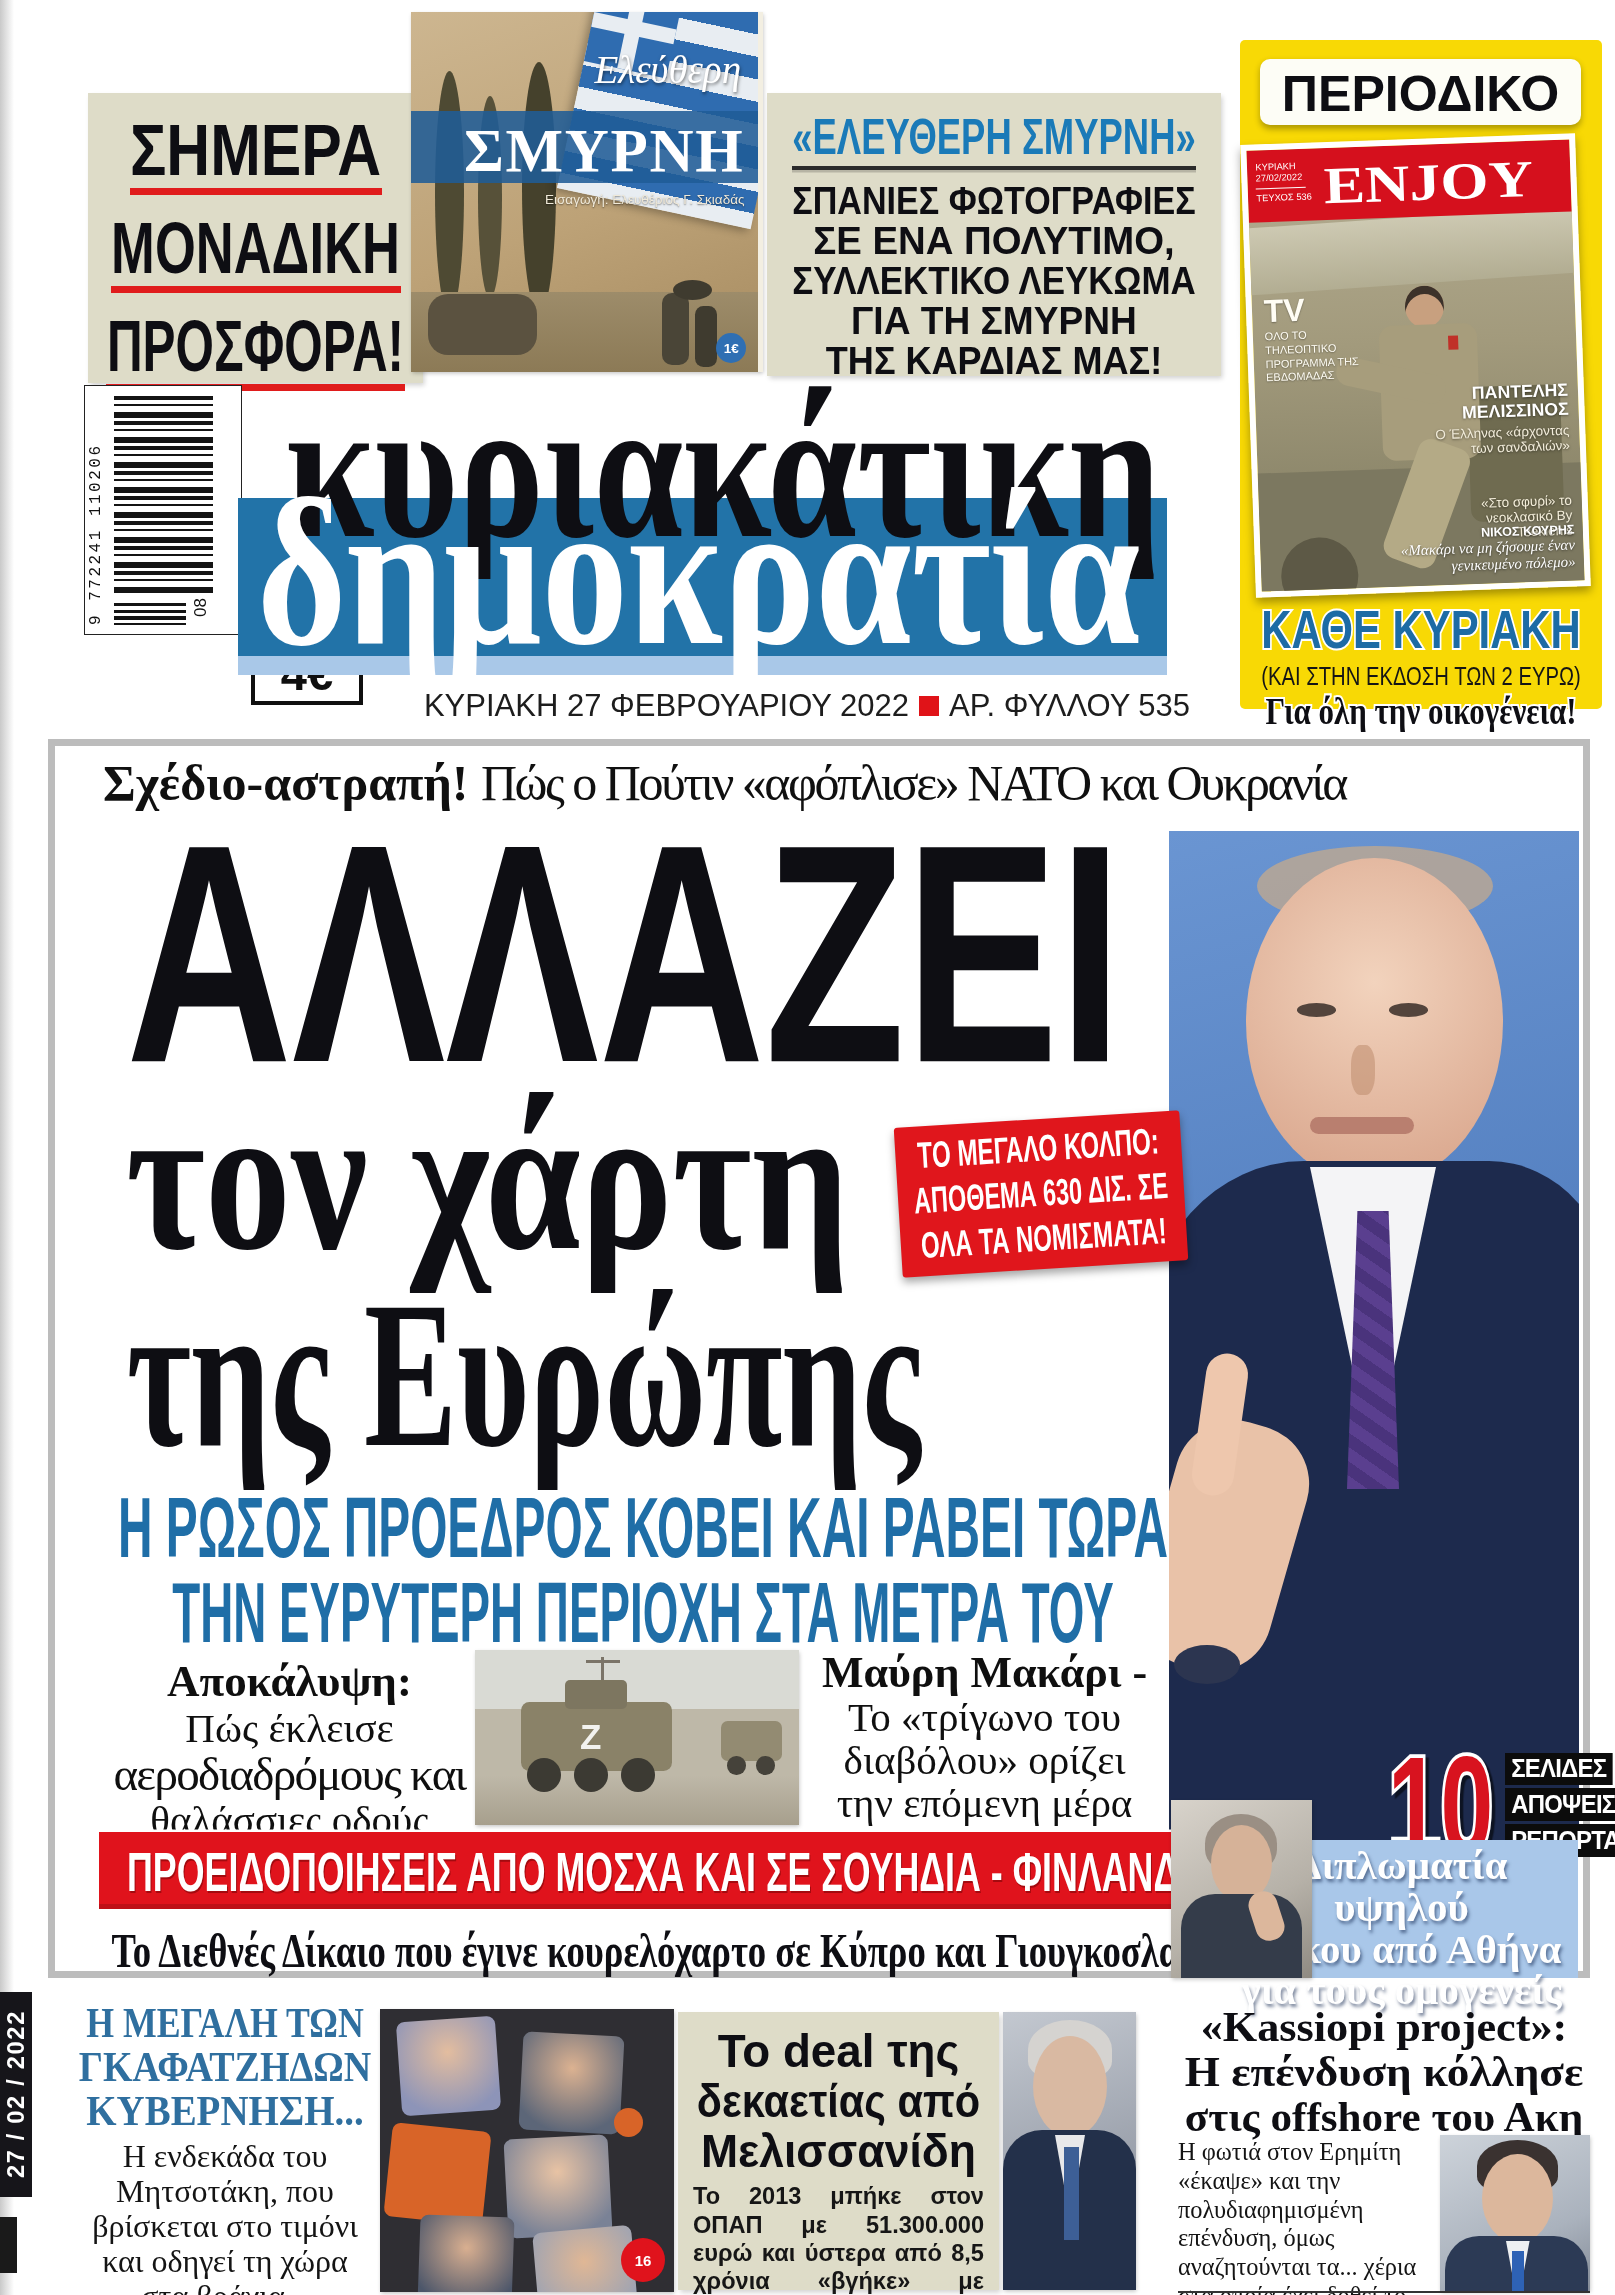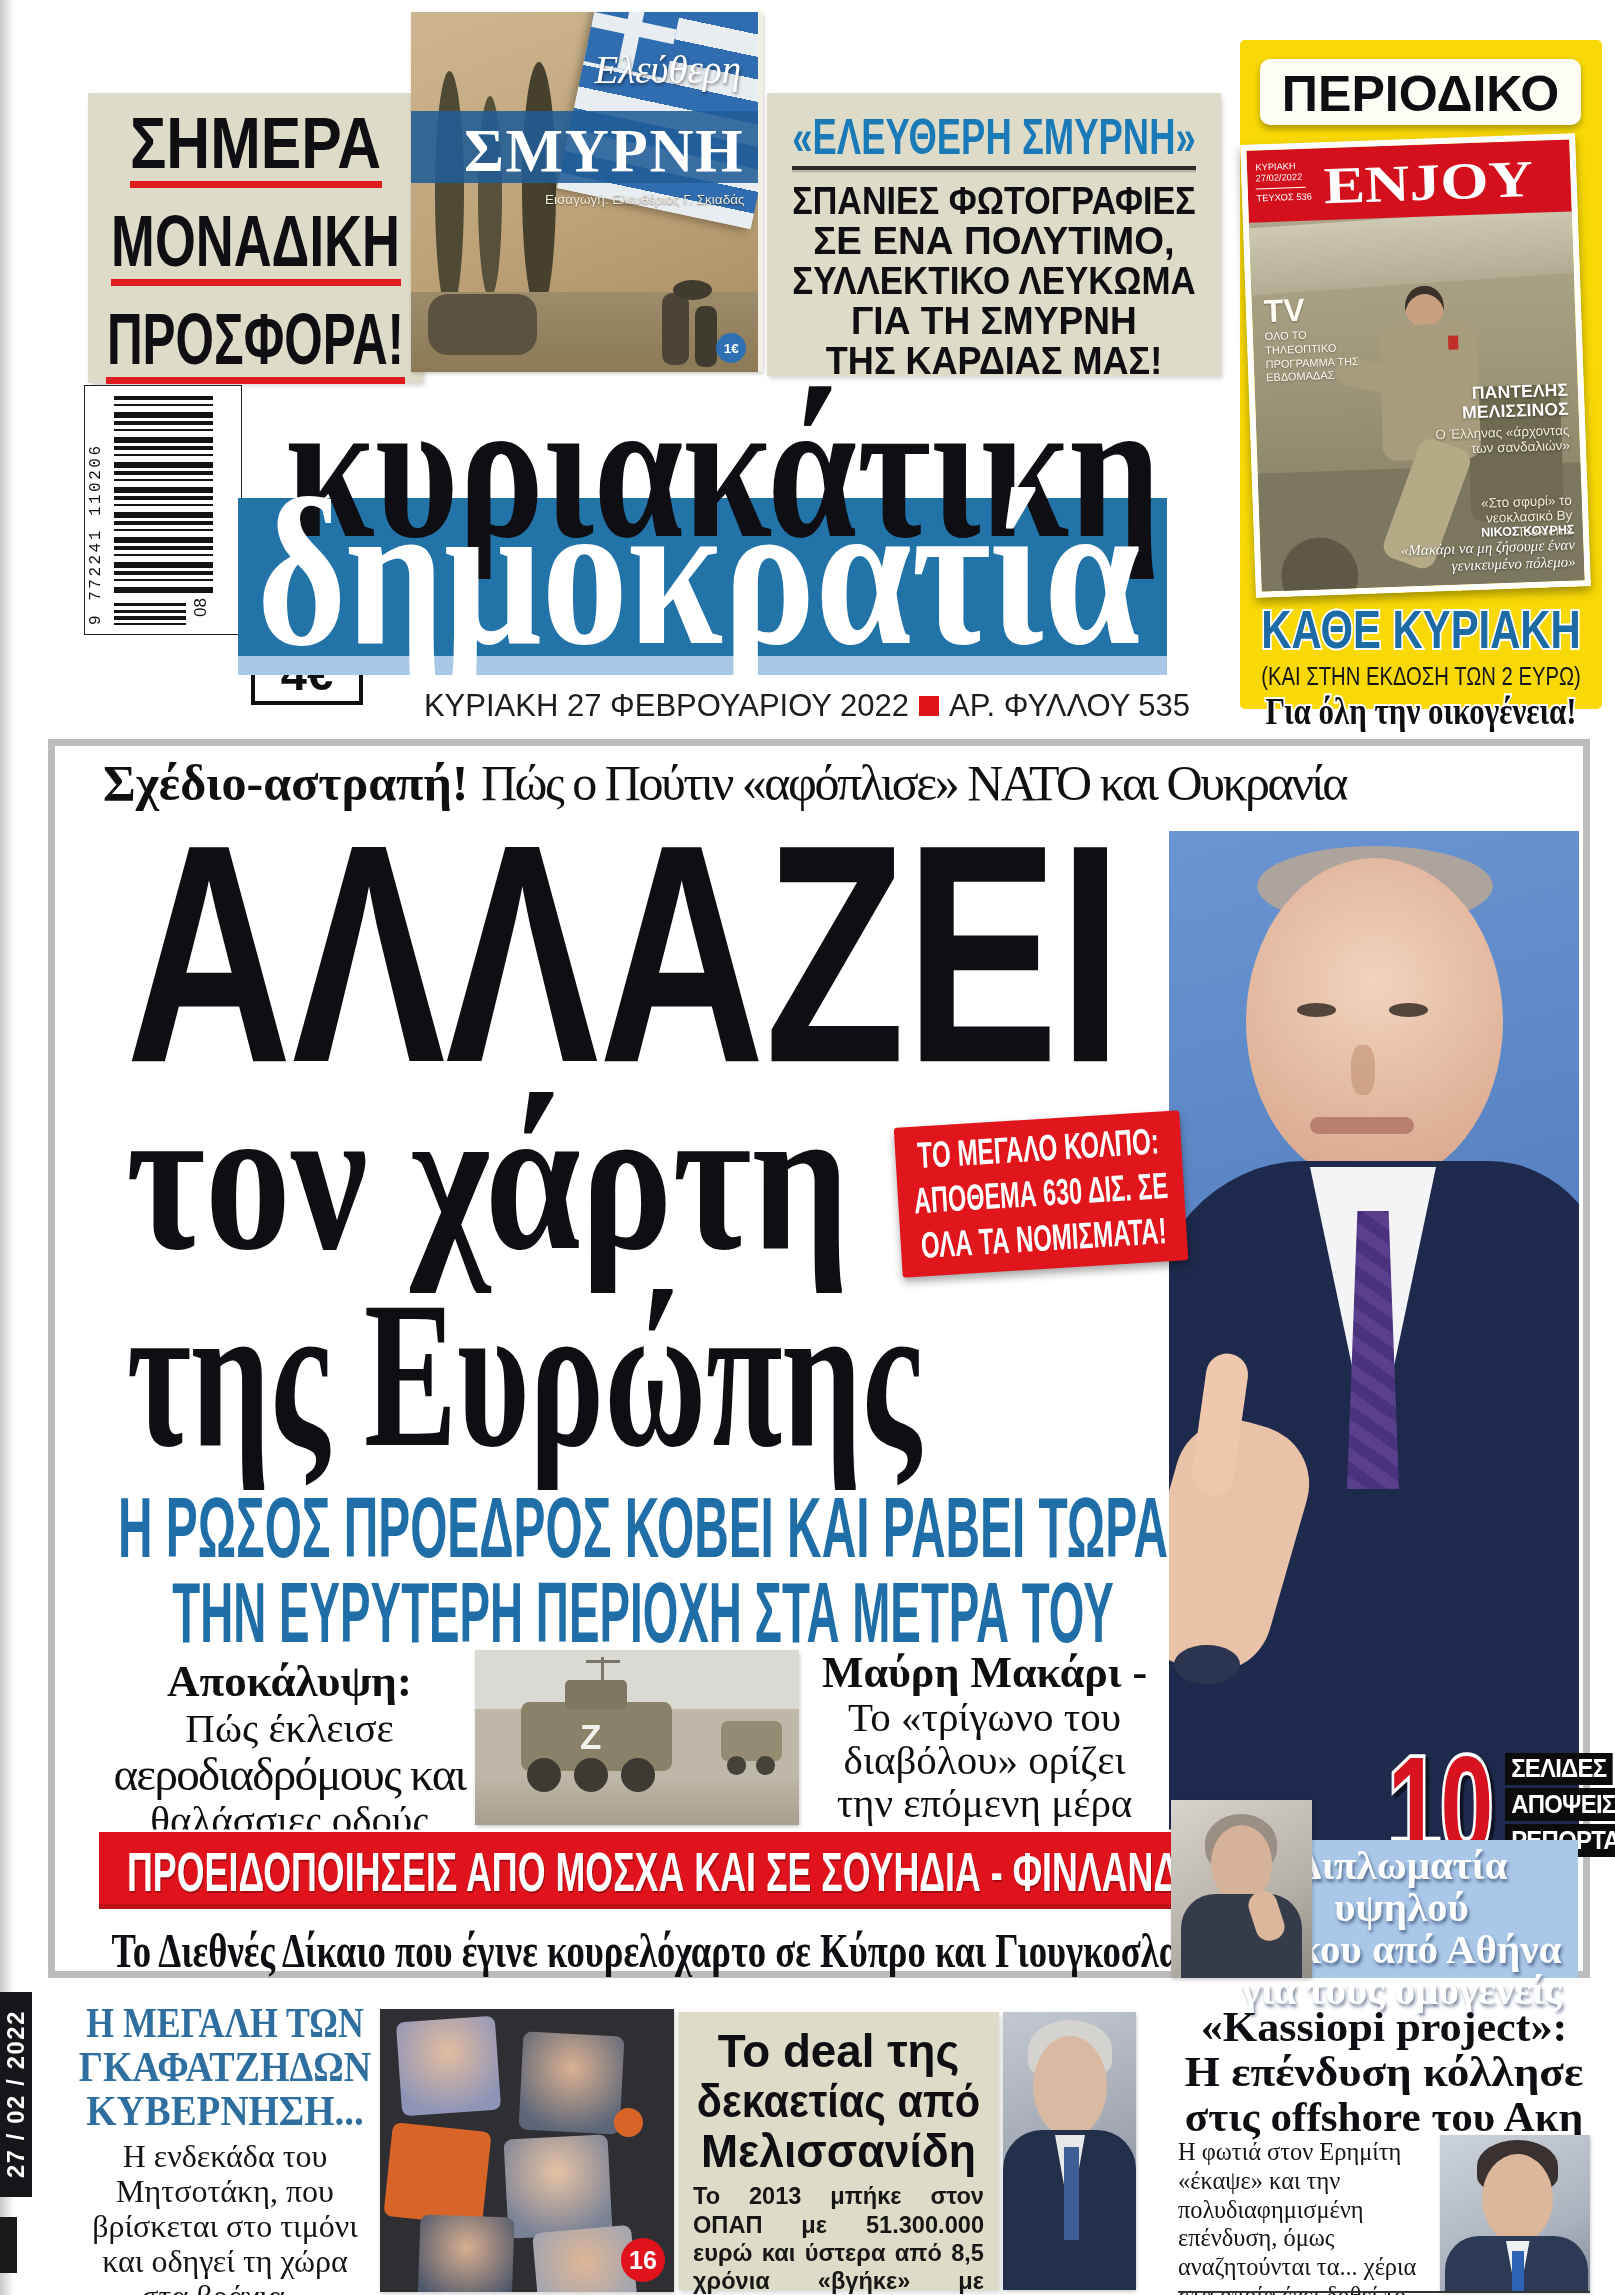--- a/index.html
+++ b/index.html
@@ -23,21 +23,21 @@
         padding:0.8px 6.7px;margin-bottom:3.4px;width:max-content;transform:scaleX(.92);transform-origin:left;}
   .edge{position:absolute;left:0;top:0;width:13.5px;height:100%;
         background:linear-gradient(90deg,#c9c9c9,rgba(255,255,255,0));}
 </style>
 </head>
 <body>
 
 <div class="page">
   <div class="edge"></div>
 
-  <div class="abs beige" style="left:88px;top:93px;width:335px;height:290px;text-align:center;padding-top:8px;box-sizing:border-box;">
+  <div class="abs beige" style="left:88px;top:93px;width:335px;height:290px;text-align:center;padding-top:15px;box-sizing:border-box;">
     <svg width="335" height="77" viewBox="0 0 398 92">
         <text class="t-sans" x="199" y="80" text-anchor="middle" font-size="86" textLength="300" lengthAdjust="spacingAndGlyphs">ΣΗΜΕΡΑ</text>
       </svg>
     <div class="redbar" style="width:252px;"></div>
     <svg width="335" height="77" viewBox="0 0 398 92">
         <text class="t-sans" x="199" y="80" text-anchor="middle" font-size="86" textLength="345" lengthAdjust="spacingAndGlyphs">ΜΟΝΑΔΙΚΗ</text>
       </svg>
     <div class="redbar" style="width:290px;"></div>
     <svg width="335" height="77" viewBox="0 0 398 92">
         <text class="t-sans" x="199" y="80" text-anchor="middle" font-size="86" textLength="355" lengthAdjust="spacingAndGlyphs">ΠΡΟΣΦΟΡΑ!</text>
@@ -301,21 +301,21 @@
   </div>
 
   <div class="abs photo" style="left:380px;top:2009px;width:294px;height:283px;background:#2f2e33;overflow:hidden;">
     <div class="abs" style="left:18.5px;top:10px;width:99px;height:94px;border-radius:8.4px;background:radial-gradient(circle at 50% 35%,#e3bd9f,#8d94b8 80%);transform:rotate(-4deg);"></div>
     <div class="abs" style="left:141px;top:25px;width:101px;height:98px;border-radius:8.4px;background:radial-gradient(circle at 50% 35%,#dcb291,#5c6678 80%);transform:rotate(3deg);"></div>
     <div class="abs" style="left:8.4px;top:118px;width:99px;height:94px;border-radius:8.4px;background:#d86428;transform:rotate(6deg);"></div>
     <div class="abs" style="left:126px;top:128px;width:104px;height:99px;border-radius:8.4px;background:radial-gradient(circle at 50% 35%,#e8c3a4,#7a8296 80%);transform:rotate(-3deg);"></div>
     <div class="abs" style="left:39px;top:207px;width:94px;height:91px;border-radius:8.4px;background:radial-gradient(circle at 50% 35%,#d9af90,#4c566a 80%);transform:rotate(2deg);"></div>
     <div class="abs" style="left:156px;top:220px;width:99px;height:93px;border-radius:8.4px;background:radial-gradient(circle at 50% 35%,#e0b795,#9aa2b4 80%);transform:rotate(-5deg);"></div>
     <div class="abs" style="left:234px;top:99px;width:29px;height:29px;border-radius:50%;background:#d86428;"></div>
-    <div class="abs" style="left:241px;top:229px;width:44px;height:44px;border-radius:50%;background:#e0131c;color:#fff;font-weight:bold;font-size:25px;display:flex;align-items:center;justify-content:center;">16</div>
+    <div class="abs" style="left:241px;top:229px;width:44px;height:44px;border-radius:50%;background:#e0131c;color:#fff;font-weight:bold;font-size:15px;display:flex;align-items:center;justify-content:center;">16</div>
   </div>
 
   <div class="abs beige" style="left:678px;top:2012px;width:321px;height:278px;text-align:center;padding-top:11.8px;box-sizing:border-box;">
     <svg width="321" height="50" viewBox="0 0 382 60">
         <text class="t-sans" x="191" y="52" text-anchor="middle" font-size="56" textLength="290" lengthAdjust="spacingAndGlyphs">Το deal της</text>
       </svg>
     <svg width="321" height="50" viewBox="0 0 382 60">
         <text class="t-sans" x="191" y="52" text-anchor="middle" font-size="56" textLength="340" lengthAdjust="spacingAndGlyphs">δεκαετίας από</text>
       </svg>
     <svg width="321" height="50" viewBox="0 0 382 60">

